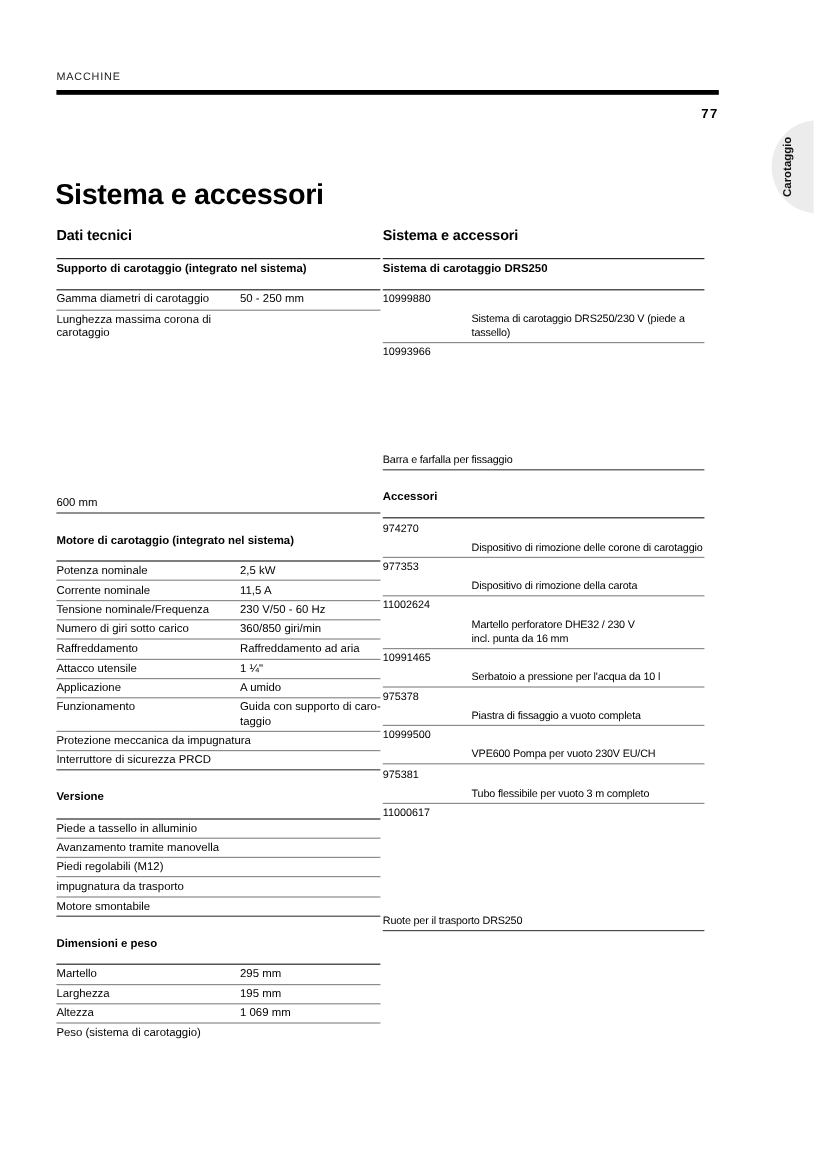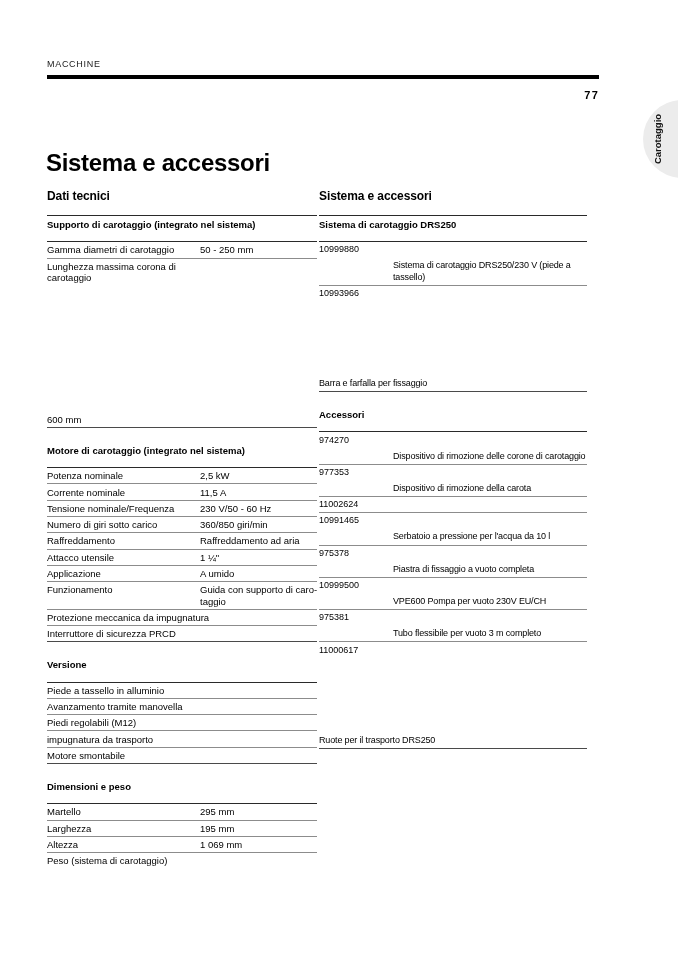--- a/index.html
+++ b/index.html
@@ -177,20 +177,22 @@
       <div class="row">
         <span class="cell code">974270</span>
         <span class="cell desc">Dispositivo di rimozione delle corone di carotaggio</span>
       </div>
       <div class="row">
         <span class="cell code">977353</span>
         <span class="cell desc">Dispositivo di rimozione della carota</span>
       </div>
       <div class="row">
         <span class="cell code">11002624</span>
+        <span class="cell desc">Martello perforatore DHE32 / 230 V
+incl. punta da 16 mm</span>
       </div>
       <div class="row">
         <span class="cell code">10991465</span>
         <span class="cell desc">Serbatoio a pressione per l'acqua da 10 l</span>
       </div>
       <div class="row">
         <span class="cell code">975378</span>
         <span class="cell desc">Piastra di fissaggio a vuoto completa</span>
       </div>
       <div class="row">

